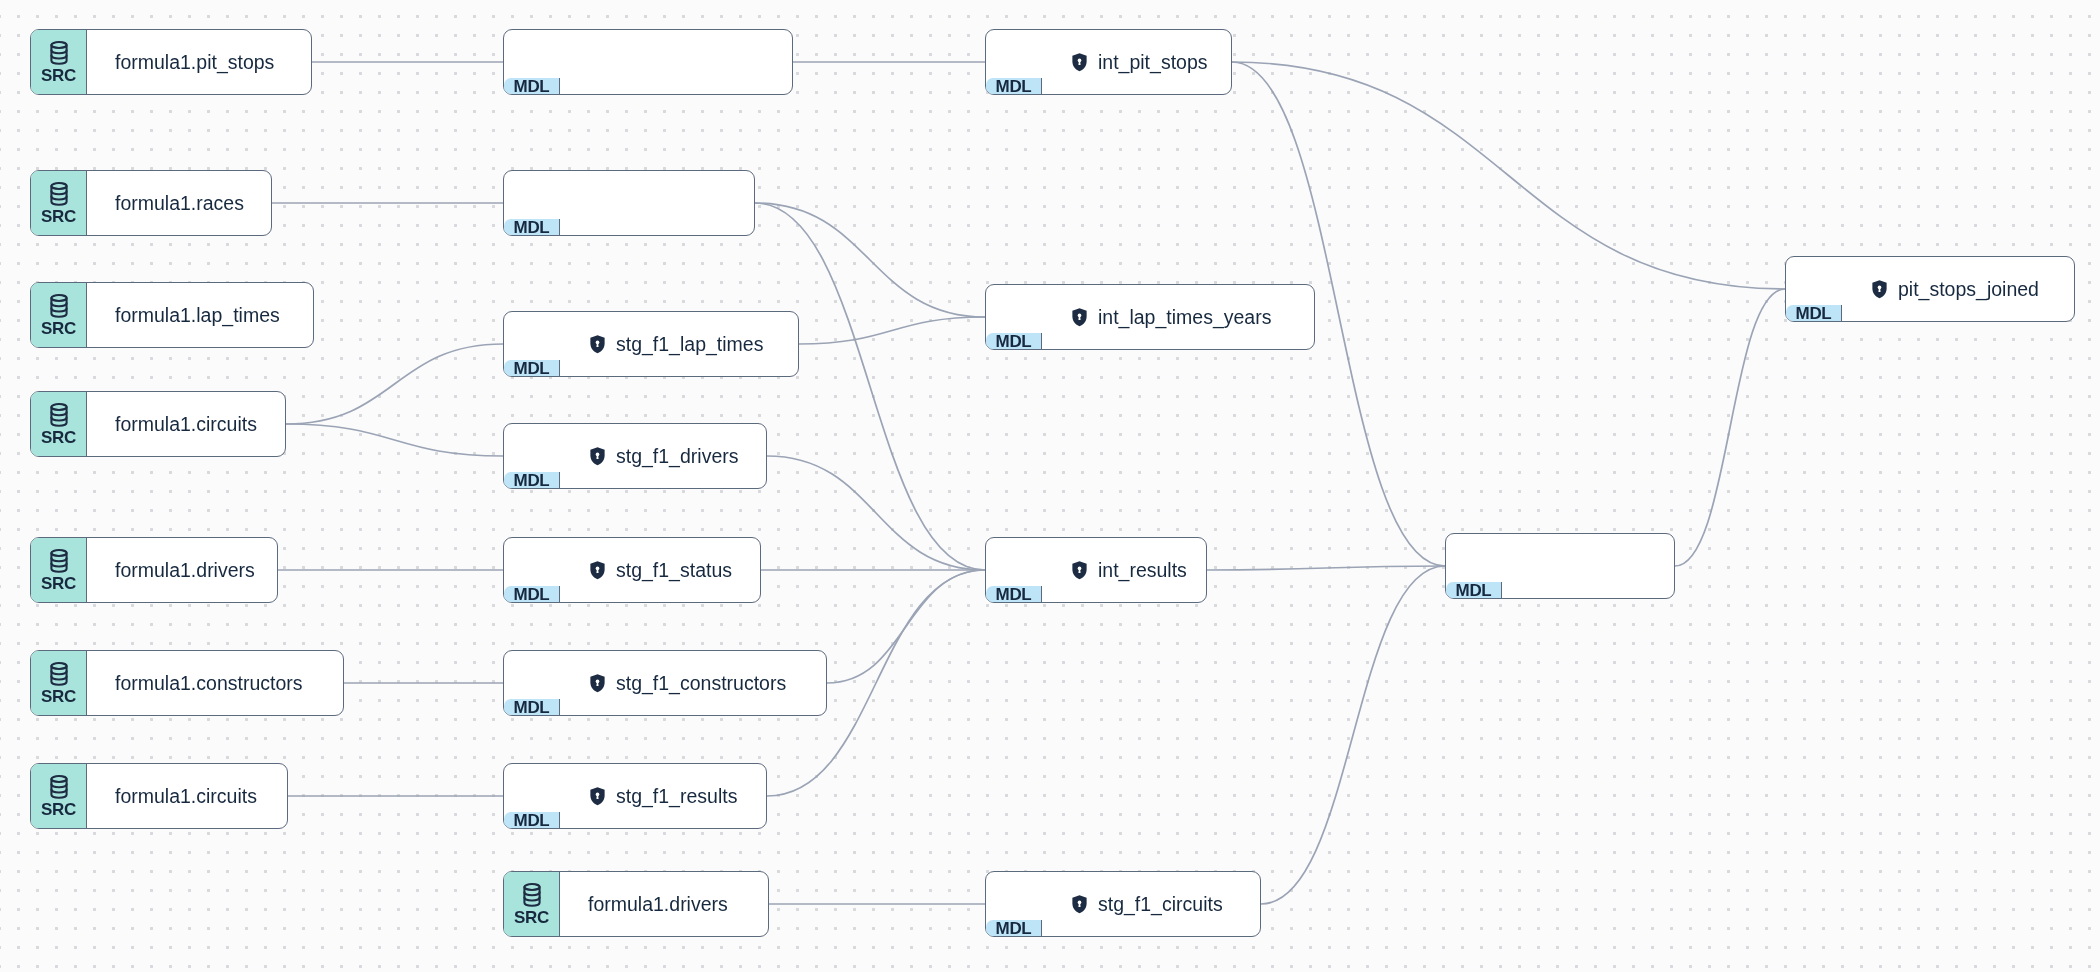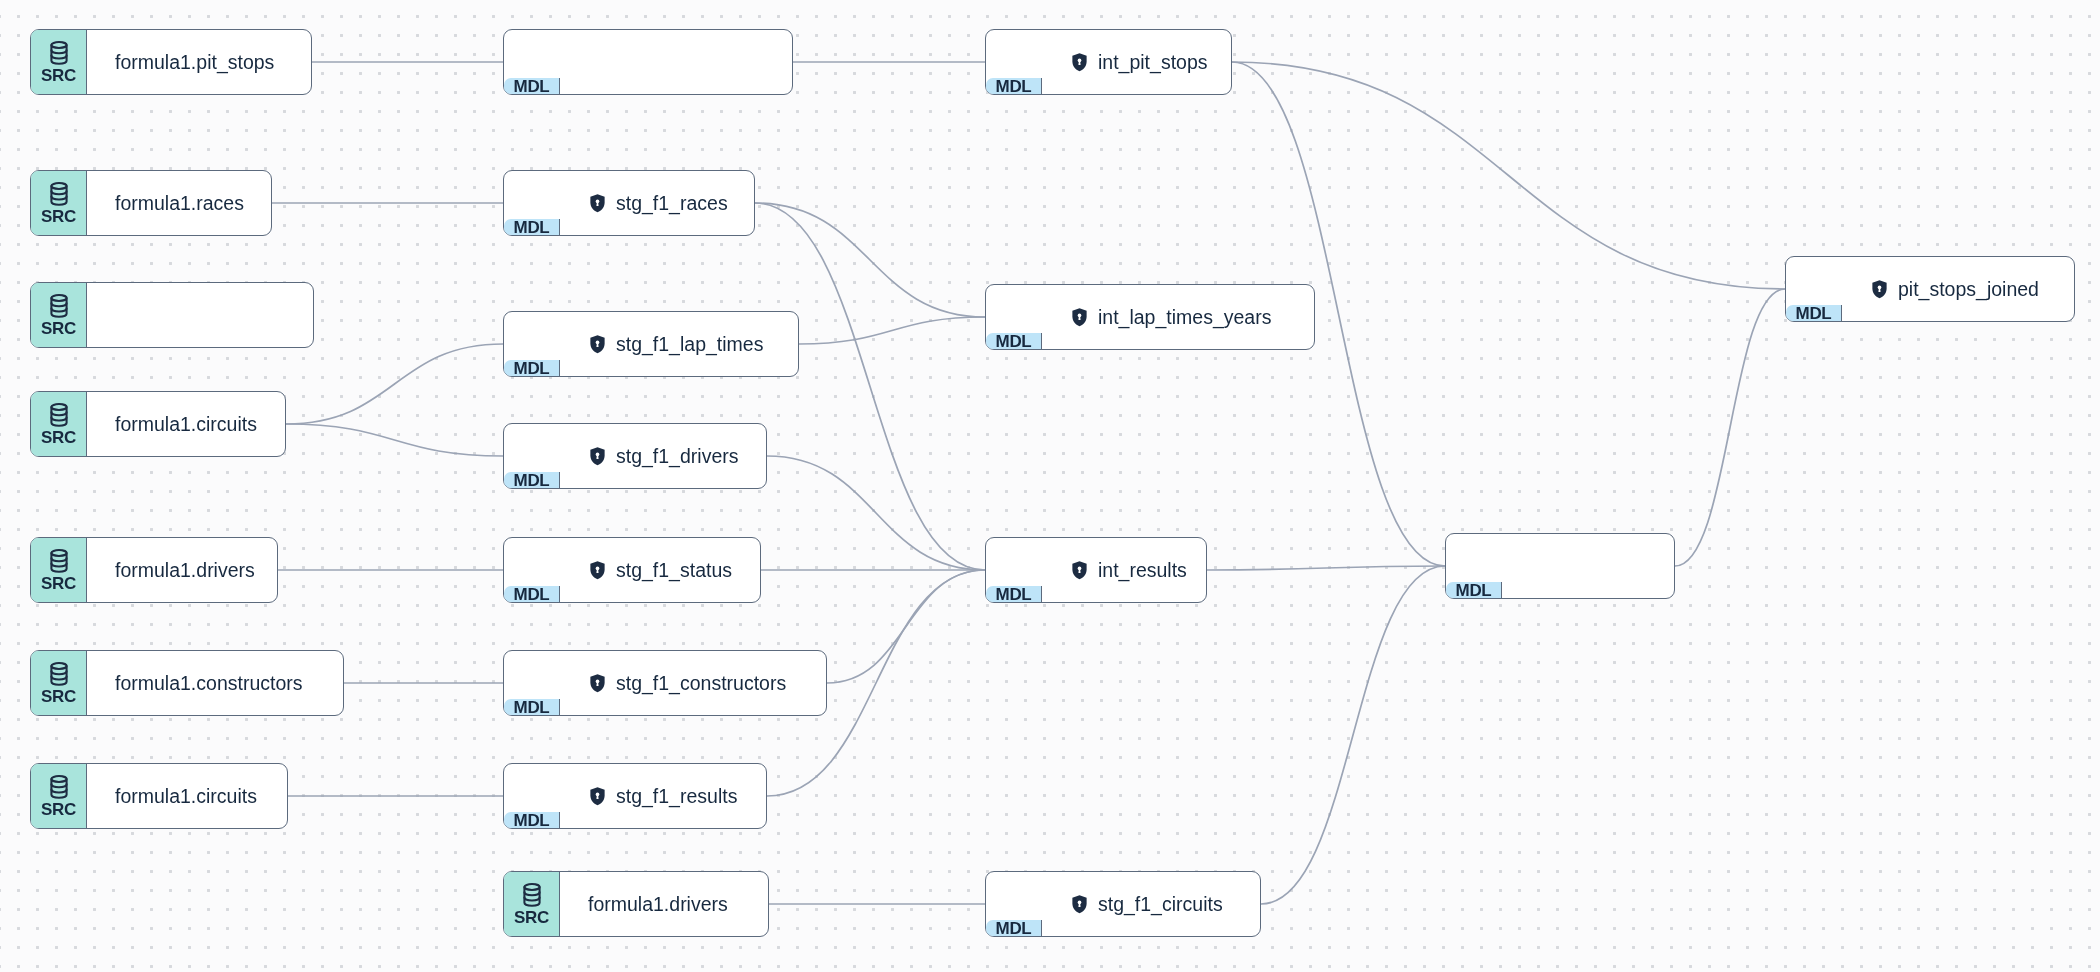--- a/index.html
+++ b/index.html
@@ -111,20 +111,24 @@
       <svg class="badge-icon" viewBox="0 0 24 24">
           <g fill="none" stroke="#1d2c42" stroke-width="1.9" stroke-linecap="round">
             <ellipse cx="12" cy="4.6" rx="7" ry="2.7"></ellipse>
             <path d="M5 4.6v14.6c0 1.5 3.1 2.7 7 2.7s7-1.2 7-2.7V4.6"></path>
             <path d="M5 9.5c0 1.5 3.1 2.7 7 2.7s7-1.2 7-2.7"></path>
             <path d="M5 14.4c0 1.5 3.1 2.7 7 2.7s7-1.2 7-2.7"></path>
           </g>
         </svg>
       <span class="badge-label">SRC</span>
     </div>
+    <div class="node-body">
+
+      <span class="node-label">formula1.lap_times</span>
+    </div>
   </div>
     <div class="node" style="left: 30px; top: 391px; width: 256px;">
     <div class="badge source">
       <svg class="badge-icon" viewBox="0 0 24 24">
           <g fill="none" stroke="#1d2c42" stroke-width="1.9" stroke-linecap="round">
             <ellipse cx="12" cy="4.6" rx="7" ry="2.7"></ellipse>
             <path d="M5 4.6v14.6c0 1.5 3.1 2.7 7 2.7s7-1.2 7-2.7V4.6"></path>
             <path d="M5 9.5c0 1.5 3.1 2.7 7 2.7s7-1.2 7-2.7"></path>
             <path d="M5 14.4c0 1.5 3.1 2.7 7 2.7s7-1.2 7-2.7"></path>
           </g>
@@ -222,28 +226,20 @@
       <svg class="badge-icon" viewBox="0 0 24 24">
           <g fill="none" stroke="#1d2c42" stroke-width="1.9" stroke-linejoin="round" stroke-linecap="round">
             <path d="M12 2.4 20.5 7v10L12 21.6 3.5 17V7z"></path>
             <path d="M3.5 7 12 11.6 20.5 7"></path>
             <path d="M12 11.6v10"></path>
             <path d="M7.8 4.7l8.5 4.6"></path>
           </g>
         </svg>
       <span class="badge-label">MDL</span>
     </div>
-    <div class="node-body">
-      <svg class="shield" viewBox="0 0 24 26">
-        <path d="M12 1.2 21 4.4v7.1c0 6.2-3.8 10.6-9 12.6-5.2-2-9-6.4-9-12.6V4.4z" fill="#1d2c42"></path>
-        <circle cx="12" cy="10.4" r="2.3" fill="#ffffff"></circle>
-        <path d="M11.1 11.8h1.8l.45 4.4h-2.7z" fill="#ffffff"></path>
-      </svg>
-      <span class="node-label">stg_f1_races</span>
-    </div>
   </div>
     <div class="node" style="left: 503px; top: 311px; width: 296px;">
     <div class="badge model">
       <svg class="badge-icon" viewBox="0 0 24 24">
           <g fill="none" stroke="#1d2c42" stroke-width="1.9" stroke-linejoin="round" stroke-linecap="round">
             <path d="M12 2.4 20.5 7v10L12 21.6 3.5 17V7z"></path>
             <path d="M3.5 7 12 11.6 20.5 7"></path>
             <path d="M12 11.6v10"></path>
             <path d="M7.8 4.7l8.5 4.6"></path>
           </g>

